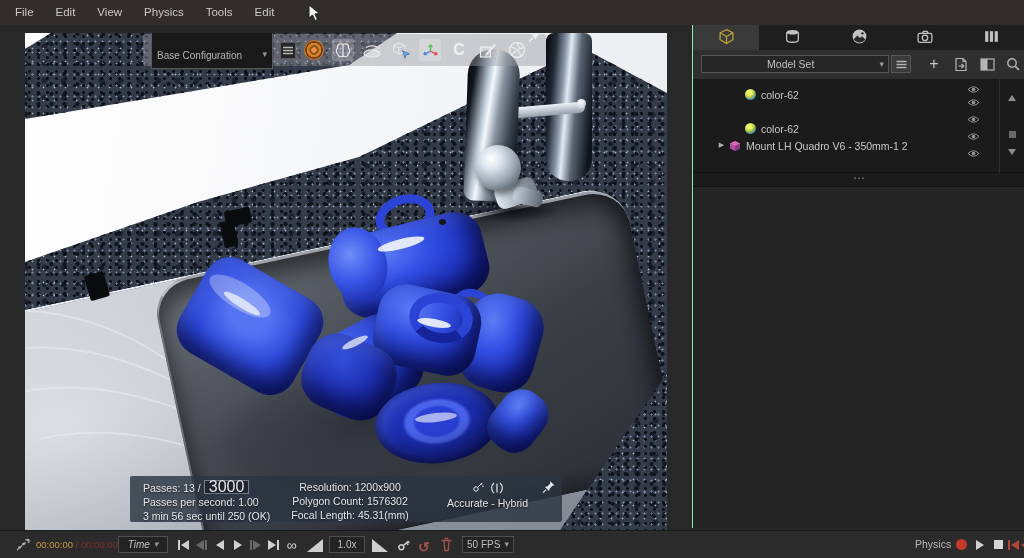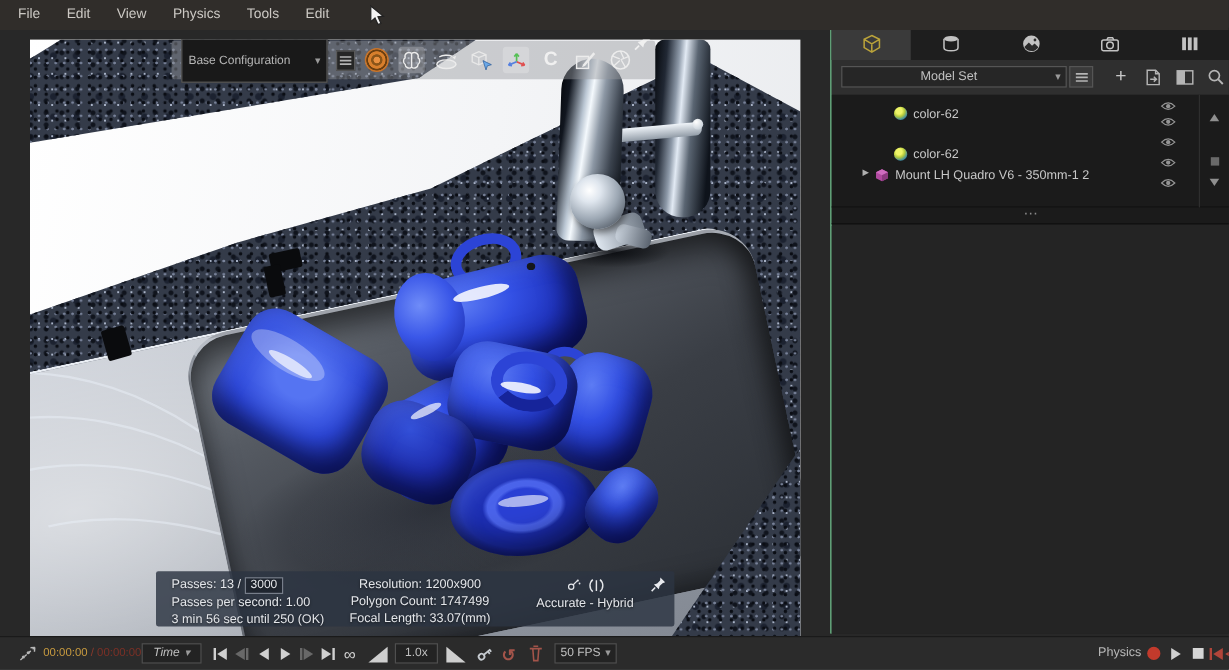--- a/index.html
+++ b/index.html
@@ -35,38 +35,38 @@
   .mughandle { position:absolute; border:9px solid #2c44d6; border-bottom-color:#16249a;
     border-radius:50%; background:transparent; }
   .hl { position:absolute; background:rgba(255,255,255,.85); border-radius:50%; }
   .clip { position:absolute; background:#0a0b0d; border-radius:2px; }
 
   
   .vtoolbar { position:absolute; left:118px; top:1px; width:403px; height:32px;
     background:rgba(150,153,158,.45); border-radius:2px; display:flex; align-items:center;
     padding:0 8px; gap:7px; z-index:30; }
   .cfg-select { width:122px; height:29px; background:#191919; border:1px solid #5a5a5a;
-    color:#b5b5b5; font-size:10px; display:flex; align-items:center; padding:18px 5px; }
+    color:#b5b5b5; font-size:10px; display:flex; align-items:flex-start; padding:18px 5px; }
   .cfg-select .lbl { flex:1; white-space:nowrap; overflow:hidden; }
   .caret { color:#9a9a9a; font-size:9px; line-height:1; }
   .mini-btn { width:16px; height:17px; background:#262626; border:1px solid #5a5a5a;
     display:flex; align-items:center; justify-content:center; }
   .tb-icon { width:22px; height:22px; display:flex; align-items:center; justify-content:center; }
   .tb-icon.boxed { background:rgba(255,255,255,.22); border-radius:3px; }
   .reset-c { color:#f0f0f0; font-size:16px; font-weight:bold; line-height:1; }
   .target-orb { width:20px; height:20px; border-radius:50%;
     background:radial-gradient(circle, #e89040 0 2.5px, #8a5418 3px 4.5px, #d87f2c 5px 7px, #6b3f10 7.5px 8.5px, #c8742a 9px 10px); }
 
   
   .hud { position:absolute; left:105px; top:443px; width:432px; height:46px;
     background:rgba(44,52,66,.82); border-radius:2px; z-index:30;
     color:#e4e6ea; font-size:10.5px; text-shadow:0 1px 2px rgba(0,0,0,.6); }
   .hud .line { line-height:14px; white-space:nowrap; }
   .passes-box { display:inline-block; border:1px solid #777e8a; background:rgba(20,24,32,.5);
-    padding:0 4px; margin-left:3px; font-size:10px; line-height:12px; }
+    padding:0 4px; margin-left:3px; font-size:16px; line-height:12px; }
 
   
   .rpanel { position:absolute; left:692px; top:23px; width:332px; height:505px;
     background:#252525; border-left:1px solid #86efac; z-index:20; }
   .tabs { position:absolute; left:0; top:0; width:332px; height:27px; background:#1e1e1e; display:flex; }
   .tab { flex:1; display:flex; align-items:center; justify-content:center; }
   .tab.active { background:#3a3a3a; }
   .ms-row { position:absolute; left:0; top:27px; width:332px; height:29px; background:#2f2f2f; }
   .ms-select { position:absolute; left:8px; top:5px; width:188px; height:18px;
     background:#262626; border:1px solid #555; color:#c0c0c0; font-size:10.5px;
@@ -276,22 +276,22 @@
     </div>
 
     <div class="hud">
       <div class="abs" style="left:13px;top:4px;">
         <div class="line"><span>Passes: 13 /</span><span class="passes-box">3000</span></div>
         <div class="line">Passes per second: 1.00</div>
         <div class="line">3 min 56 sec until 250 (OK)</div>
       </div>
       <div class="abs" style="left:150px;top:4px;width:140px;text-align:center;">
         <div class="line">Resolution: 1200x900</div>
-        <div class="line">Polygon Count: 1747499</div>
-        <div class="line">Focal Length: 33.07(mm)</div>
+        <div class="line">Polygon Count: 1576302</div>
+        <div class="line">Focal Length: 45.31(mm)</div>
       </div>
       <div class="abs" style="left:300px;top:6px;width:115px;text-align:center;">
         <div style="height:14px;">
           <svg width="13" height="12" viewBox="0 0 13 12">
               <circle cx="5" cy="7" r="2.2" fill="none" stroke="#e4e6ea" stroke-width="1"></circle>
               <path d="M6.5 5.5 L10 2" stroke="#e4e6ea" stroke-width="1"></path>
               <circle cx="10.5" cy="1.8" r=".9" fill="#e4e6ea"></circle>
               <circle cx="12" cy="4.2" r=".8" fill="#e4e6ea"></circle>
             </svg>
           <svg width="14" height="12" viewBox="0 0 14 12" style="margin-left:4px;">

